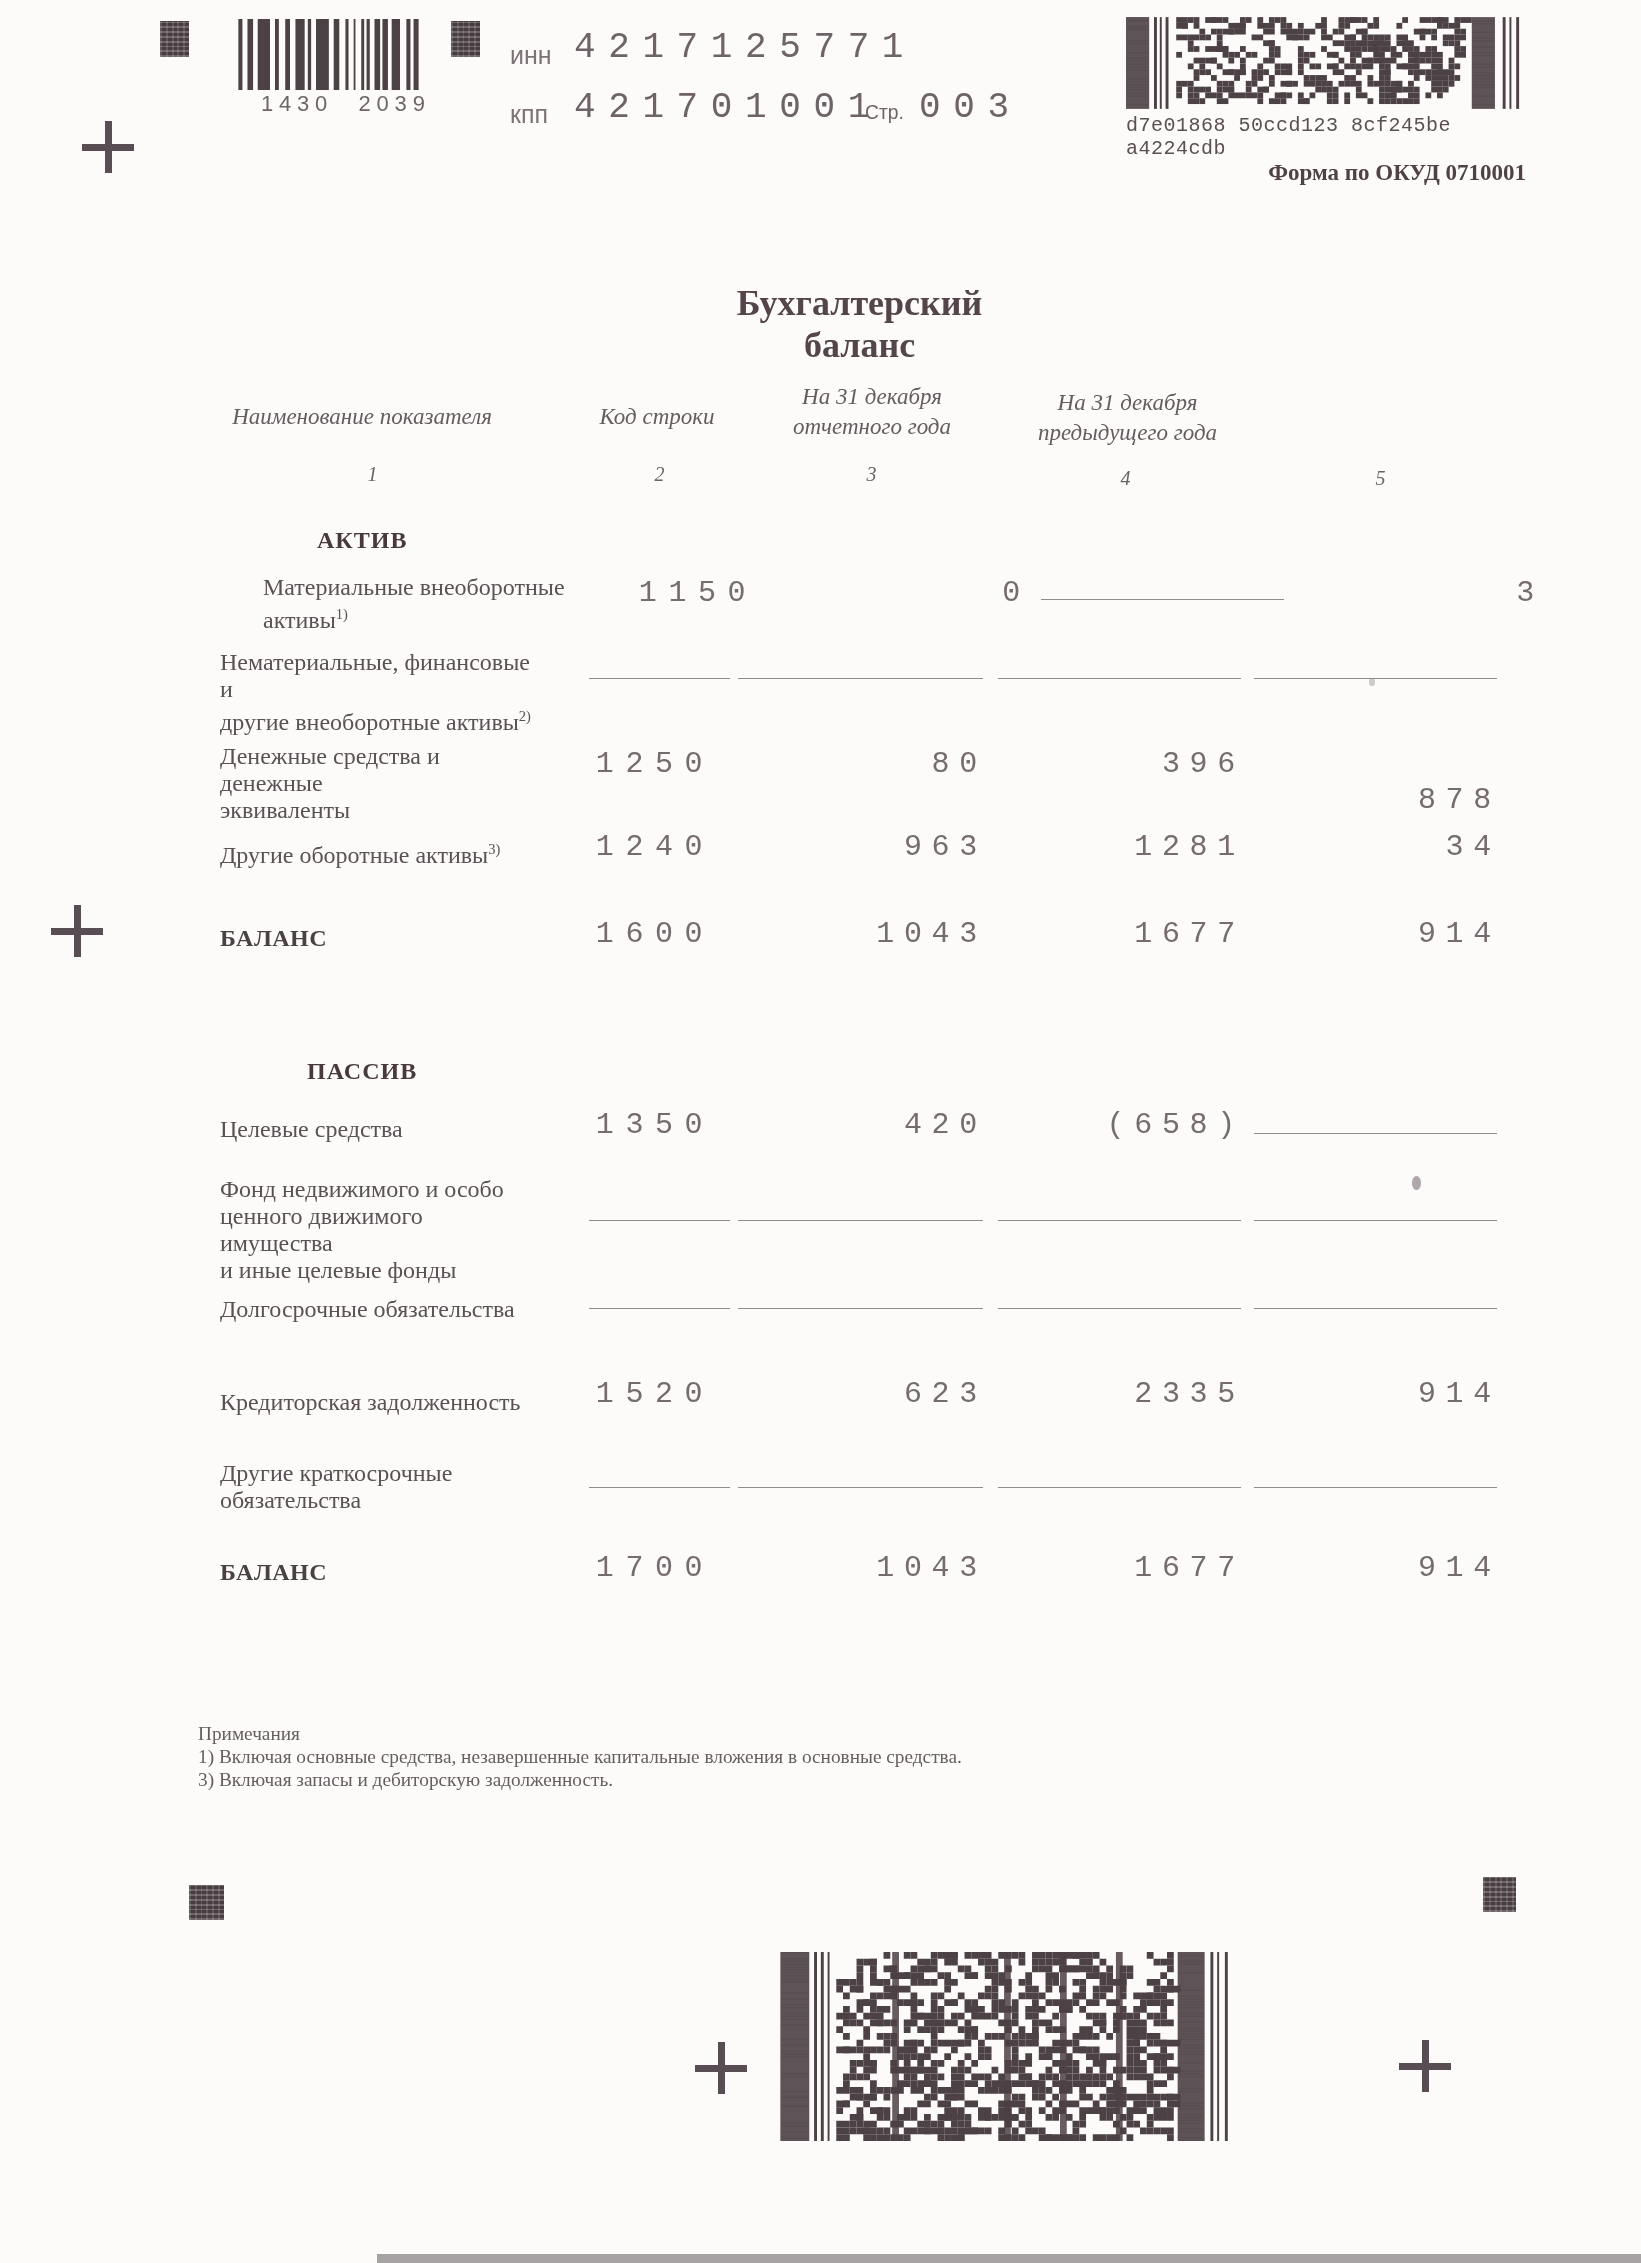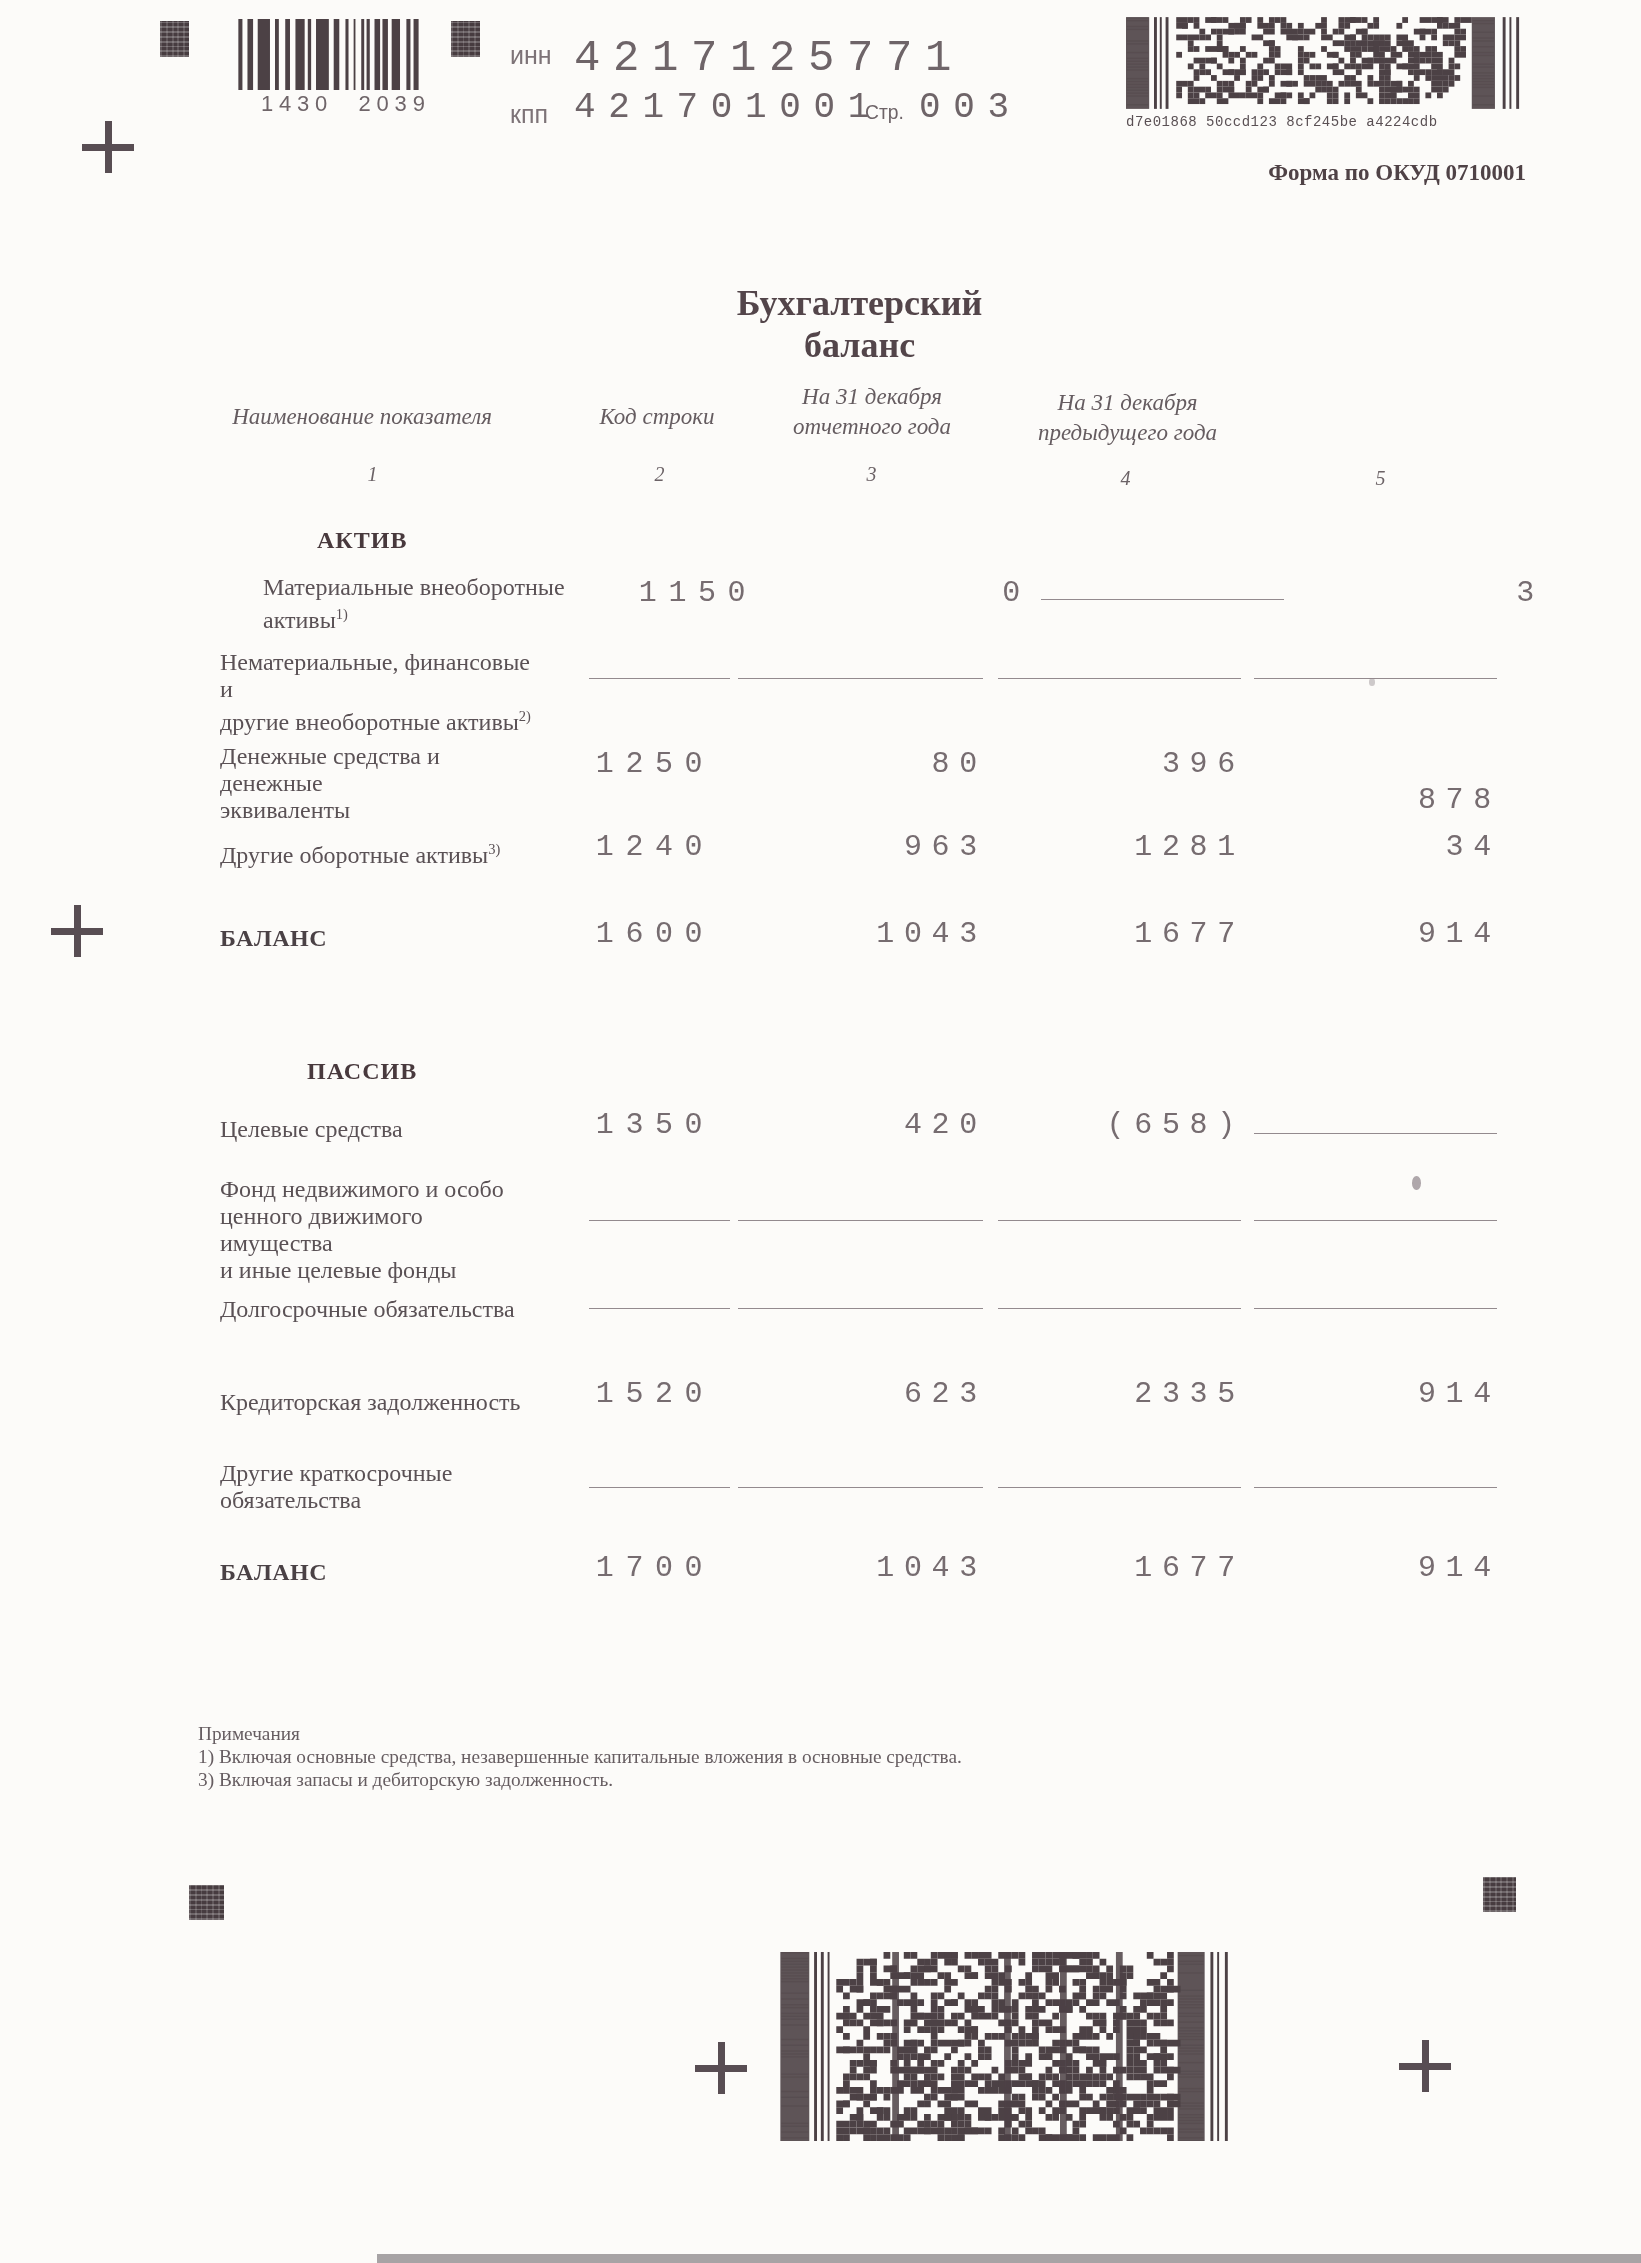--- a/index.html
+++ b/index.html
@@ -9,21 +9,21 @@
 
   
   .sqmark{position:absolute;background:#473c40;
     background-image:repeating-linear-gradient(0deg,rgba(255,255,255,.22) 0 1.9px,transparent 1.9px 4.8px),
                      repeating-linear-gradient(90deg,rgba(255,255,255,.14) 0 1.9px,transparent 1.9px 5.8px);}
   .mono-digits{font-family:"Liberation Mono",monospace;color:#6e6468;font-weight:400;}
   .inn-kpp-label{font-family:"Liberation Sans",sans-serif;font-size:25px;color:#7d7377;}
   .small-sans{font-family:"Liberation Sans",sans-serif;font-size:19.3px;color:#6e6468;}
   #barcode-number{font-family:"Liberation Sans",sans-serif;font-size:22px;letter-spacing:5.8px;
                   word-spacing:13.5px;color:#6f6569;}
-  #barcode-hex{font-family:"Liberation Mono",monospace;font-size:14px;letter-spacing:0.5px;color:#5a5054;}
+  #barcode-hex{font-family:"Liberation Mono",monospace;font-size:20px;letter-spacing:0.5px;color:#5a5054;}
   #okud{font-size:23px;font-weight:bold;color:#4f4246;text-align:right;}
 
   
   .plus{position:absolute;width:52px;height:52px;}
   .plus::before{content:'';position:absolute;left:0;right:0;top:23px;height:6.8px;background:#584d53;}
   .plus::after{content:'';position:absolute;top:0;bottom:0;left:23px;width:6.8px;background:#584d53;}
 
   #doc-title{font-size:36px;font-weight:bold;color:#53454a;text-align:center;}
 
   
@@ -71,21 +71,21 @@
         <rect x="141.90610718512906" y="0" width="5.827526735048741" height="74" fill="#4c4145"></rect>
         <rect x="150.19294410338622" y="0" width="5.701435180054977" height="74" fill="#4c4145"></rect>
         <rect x="159.80263005993325" y="0" width="8.690482845762745" height="74" fill="#4c4145"></rect>
         <rect x="175.14097885293882" y="0" width="4.230552019691094" height="74" fill="#4c4145"></rect>
         <rect x="182.59411559044378" y="0" width="5.271104897512123" height="74" fill="#4c4145"></rect>
       </svg></div>
   <div id="barcode-number" class="abs" style="left:261px;top:91px;">1430 2039</div>
   <div class="sqmark" style="left:451px;top:21px;width:29px;height:36px;"></div>
 
   <div class="abs inn-kpp-label" style="left:510px;top:41px;">инн</div>
-  <div class="abs mono-digits" style="left:574px;top:33px;font-size:44px;letter-spacing:12.6px;">4217125771</div>
+  <div class="abs mono-digits" style="left:574px;top:27px;font-size:36px;letter-spacing:12.6px;">4217125771</div>
   <div class="abs inn-kpp-label" style="left:510px;top:100px;">кпп</div>
   <div class="abs mono-digits" style="left:574px;top:87px;font-size:36px;letter-spacing:12.6px;">421701001</div>
   <div class="abs small-sans" style="left:865px;top:102px;">Стр.</div>
   <div class="abs mono-digits" style="left:919px;top:87px;font-size:36px;letter-spacing:12.6px;">003</div>
 
   <div id="barcode-2d-top" class="abs" style="left:1126px;top:17.4px;"><svg width="396" height="92" viewBox="0 0 410 95">
         <rect x="0" y="0" width="24" height="95" fill="#4c4145" opacity="0.9"></rect>
         <rect x="1" y="0" width="22" height="1.4" fill="#4c4145" opacity="0.35"></rect>
         <rect x="1" y="3" width="22" height="1.4" fill="#4c4145" opacity="0.35"></rect>
         <rect x="1" y="9" width="22" height="1.4" fill="#4c4145" opacity="0.35"></rect>

